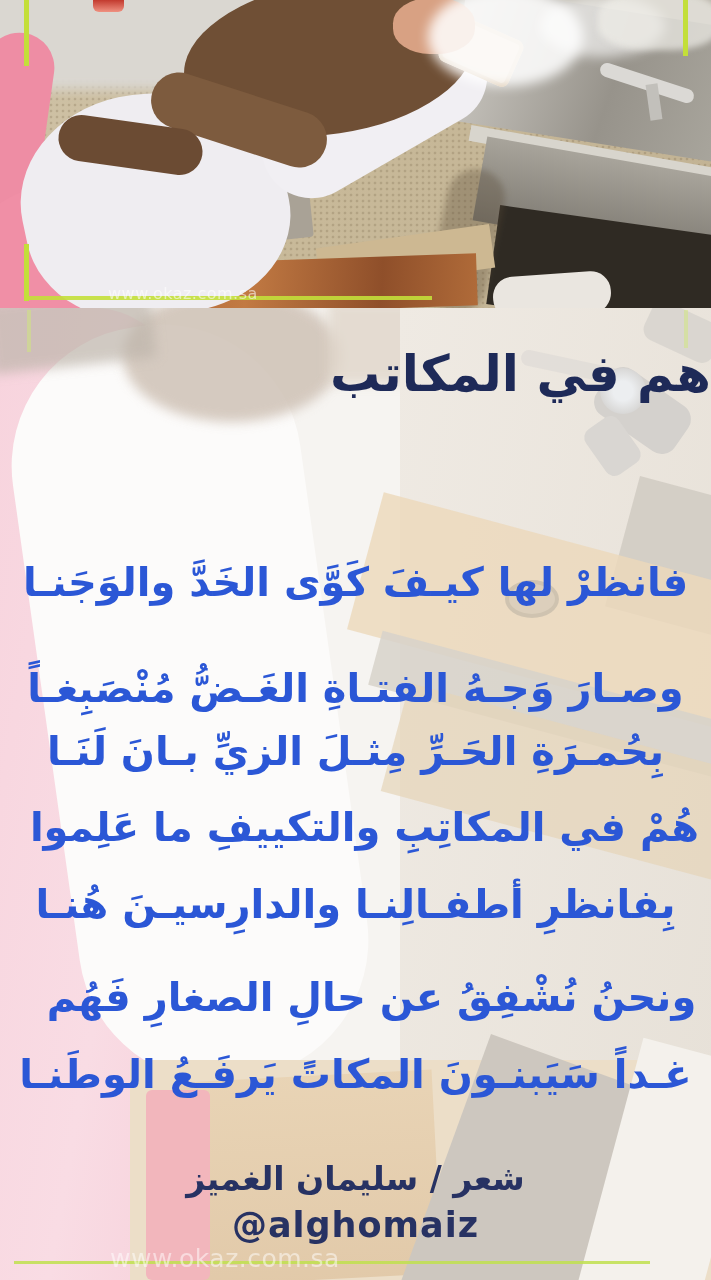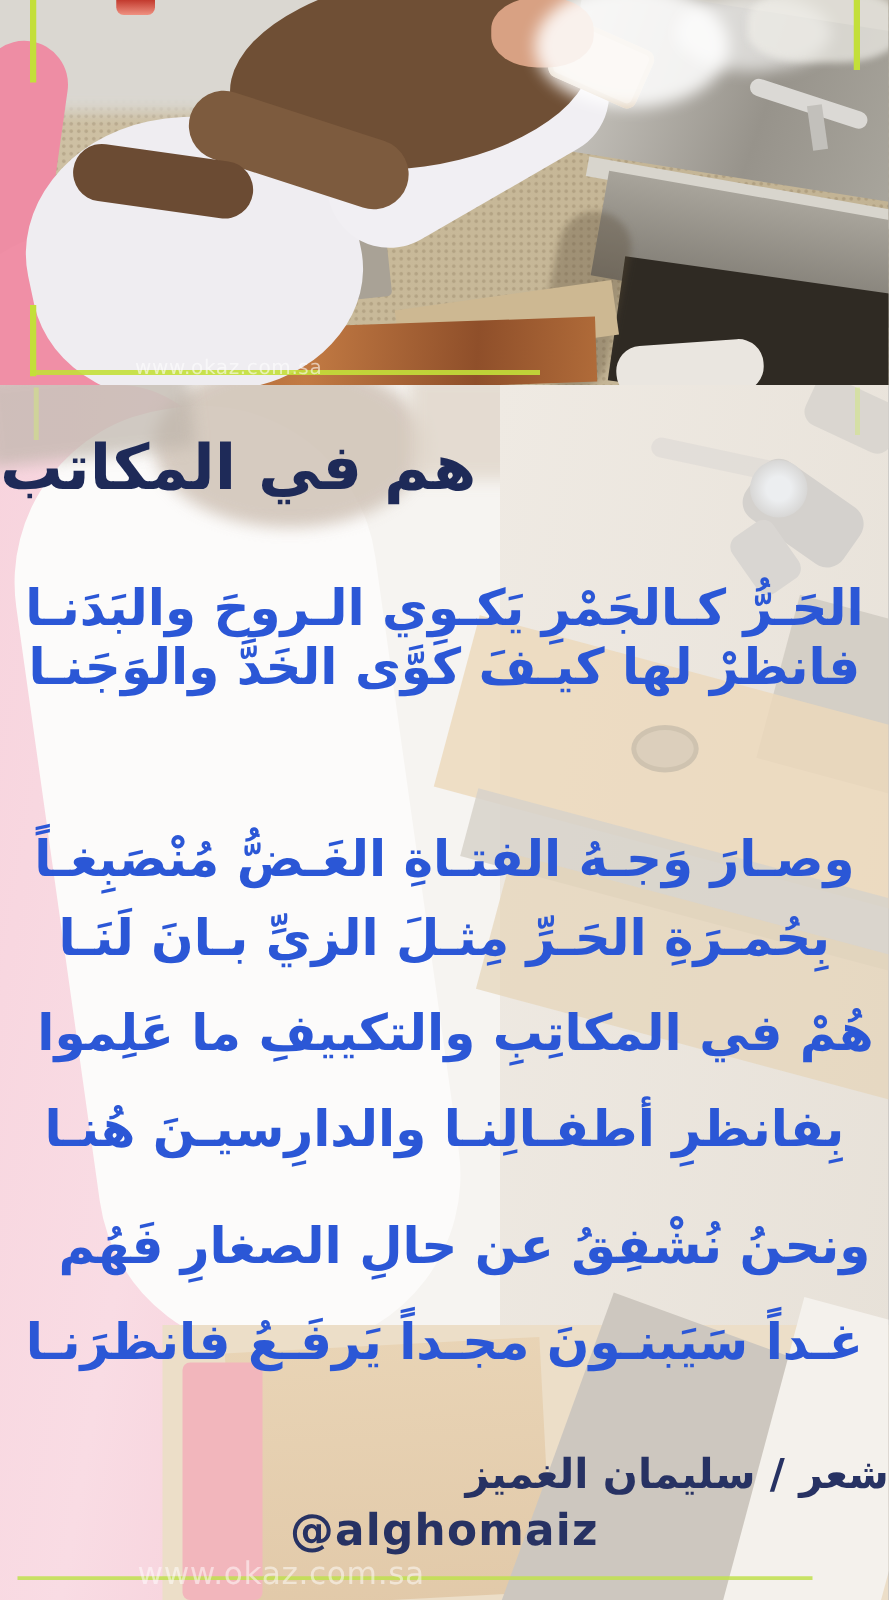--- a/index.html
+++ b/index.html
@@ -13,26 +13,26 @@
     background:linear-gradient(100deg,#cfc2a6 0%,#c8b999 45%,#c2b394 100%);}
   .speckle{background-image:radial-gradient(rgba(104,84,56,.22) 1.1px,transparent 1.7px);
     background-size:6px 6px;}
   .soft{filter:blur(6px);}
   .soft-sm{filter:blur(3px);}
   
   .photo-faded{position:absolute;left:0;top:308px;width:711px;height:972px;overflow:hidden;
     background:#f6f4f1;}
   
   .text-layer{position:absolute;inset:0;z-index:6;}
-  .poem-title{position:absolute;left:0;right:0;top:328px;margin:0;text-align:left;
+  .poem-title{position:absolute;left:0;right:0;top:328px;margin:0;text-align:right;
     font-size:50px;font-weight:bold;color:#1e2a58;height:92px;line-height:92px;}
   .vline{position:absolute;left:0;right:0;padding:0 12px;box-sizing:border-box;
     text-align:center;font-size:40px;font-weight:bold;color:#2b57d6;
     height:74px;line-height:74px;white-space:nowrap;}
-  .credit{position:absolute;left:0;right:0;top:1156px;text-align:right;
+  .credit{position:absolute;left:0;right:0;top:1156px;text-align:center;
     font-size:33px;font-weight:bold;color:#273263;height:46px;line-height:46px;}
   .handle{position:absolute;left:0;right:0;top:1202px;text-align:center;
     font-size:35px;font-weight:bold;color:#273263;height:46px;line-height:46px;
     letter-spacing:1px;}
   
   .wm{color:rgba(255,255,255,.58);font-weight:normal;letter-spacing:.5px;}
   .green{background:#c3df3a;}
 </style>
 </head>
 <body>
@@ -106,29 +106,28 @@
 
     <div class="abs" style="left:27px;top:2px;width:4px;height:42px;background:#cfe87a;opacity:.5;"></div>
     <div class="abs" style="left:684px;top:2px;width:4px;height:38px;background:#cfe87a;opacity:.5;"></div>
     <div class="abs" style="left:14px;top:953px;width:636px;height:3px;background:#bfe14e;opacity:.85;"></div>
     <div class="abs wm" style="left:110px;top:936px;font-size:25px;color:rgba(255,255,255,.5);">www.okaz.com.sa</div>
   </div>
 
   <div class="text-layer">
     <h1 class="poem-title" dir="rtl">هم في المكاتب</h1>
 
-    <div class="vline" style="top:450px;" dir="rtl">الحَـرُّ كـالجَمْرِ يَكـوي الـروحَ والبَدَنـا</div>
-    <div class="vline" style="top:497px;" dir="rtl">فانظرْ لها كيـفَ كَوَّى الخَدَّ والوَجَنـا</div>
+    <div class="vline" style="top:545px;" dir="rtl">فانظرْ لها كيـفَ كَوَّى الخَدَّ والوَجَنـا</div>
 
     <div class="vline" style="top:651px;" dir="rtl">وصـارَ وَجـهُ الفتـاةِ الغَـضُّ مُنْصَبِغـاً</div>
     <div class="vline" style="top:714px;" dir="rtl">بِحُمـرَةِ الحَـرِّ مِثـلَ الزيِّ بـانَ لَنَـا</div>
 
     <div class="vline" style="top:790px;padding-left:32px;" dir="rtl">هُمْ في المكاتِبِ والتكييفِ ما عَلِموا</div>
     <div class="vline" style="top:867px;" dir="rtl">بِفانظرِ أطفـالِنـا والدارِسيـنَ هُنـا</div>
 
     <div class="vline" style="top:960px;padding-left:44px;" dir="rtl">ونحنُ نُشْفِقُ عن حالِ الصغارِ فَهُم</div>
-    <div class="vline" style="top:1037px;" dir="rtl">غـداً سَيَبنـونَ مجـداً يَرفَـعُ فانظرَنـا</div>
+    <div class="vline" style="top:1037px;" dir="rtl">غـداً سَيَبنـونَ المكاتً يَرفَـعُ الوطَنـا</div>
 
     <div class="credit" dir="rtl">شعر / سليمان الغميز</div>
     <div class="handle">@alghomaiz</div>
   </div>
 
 </div>
 
 </body></html>

